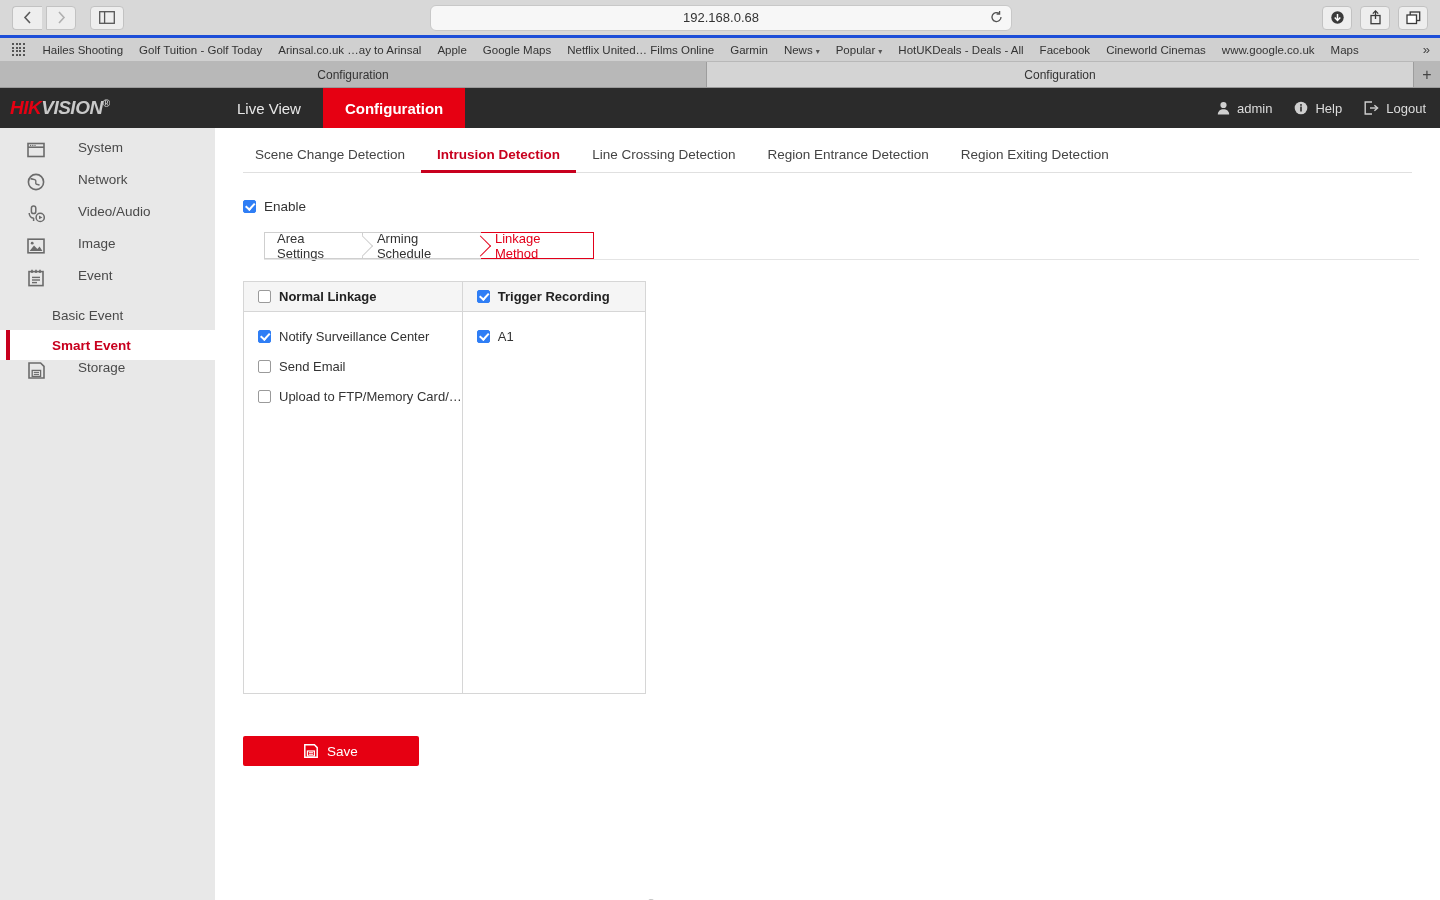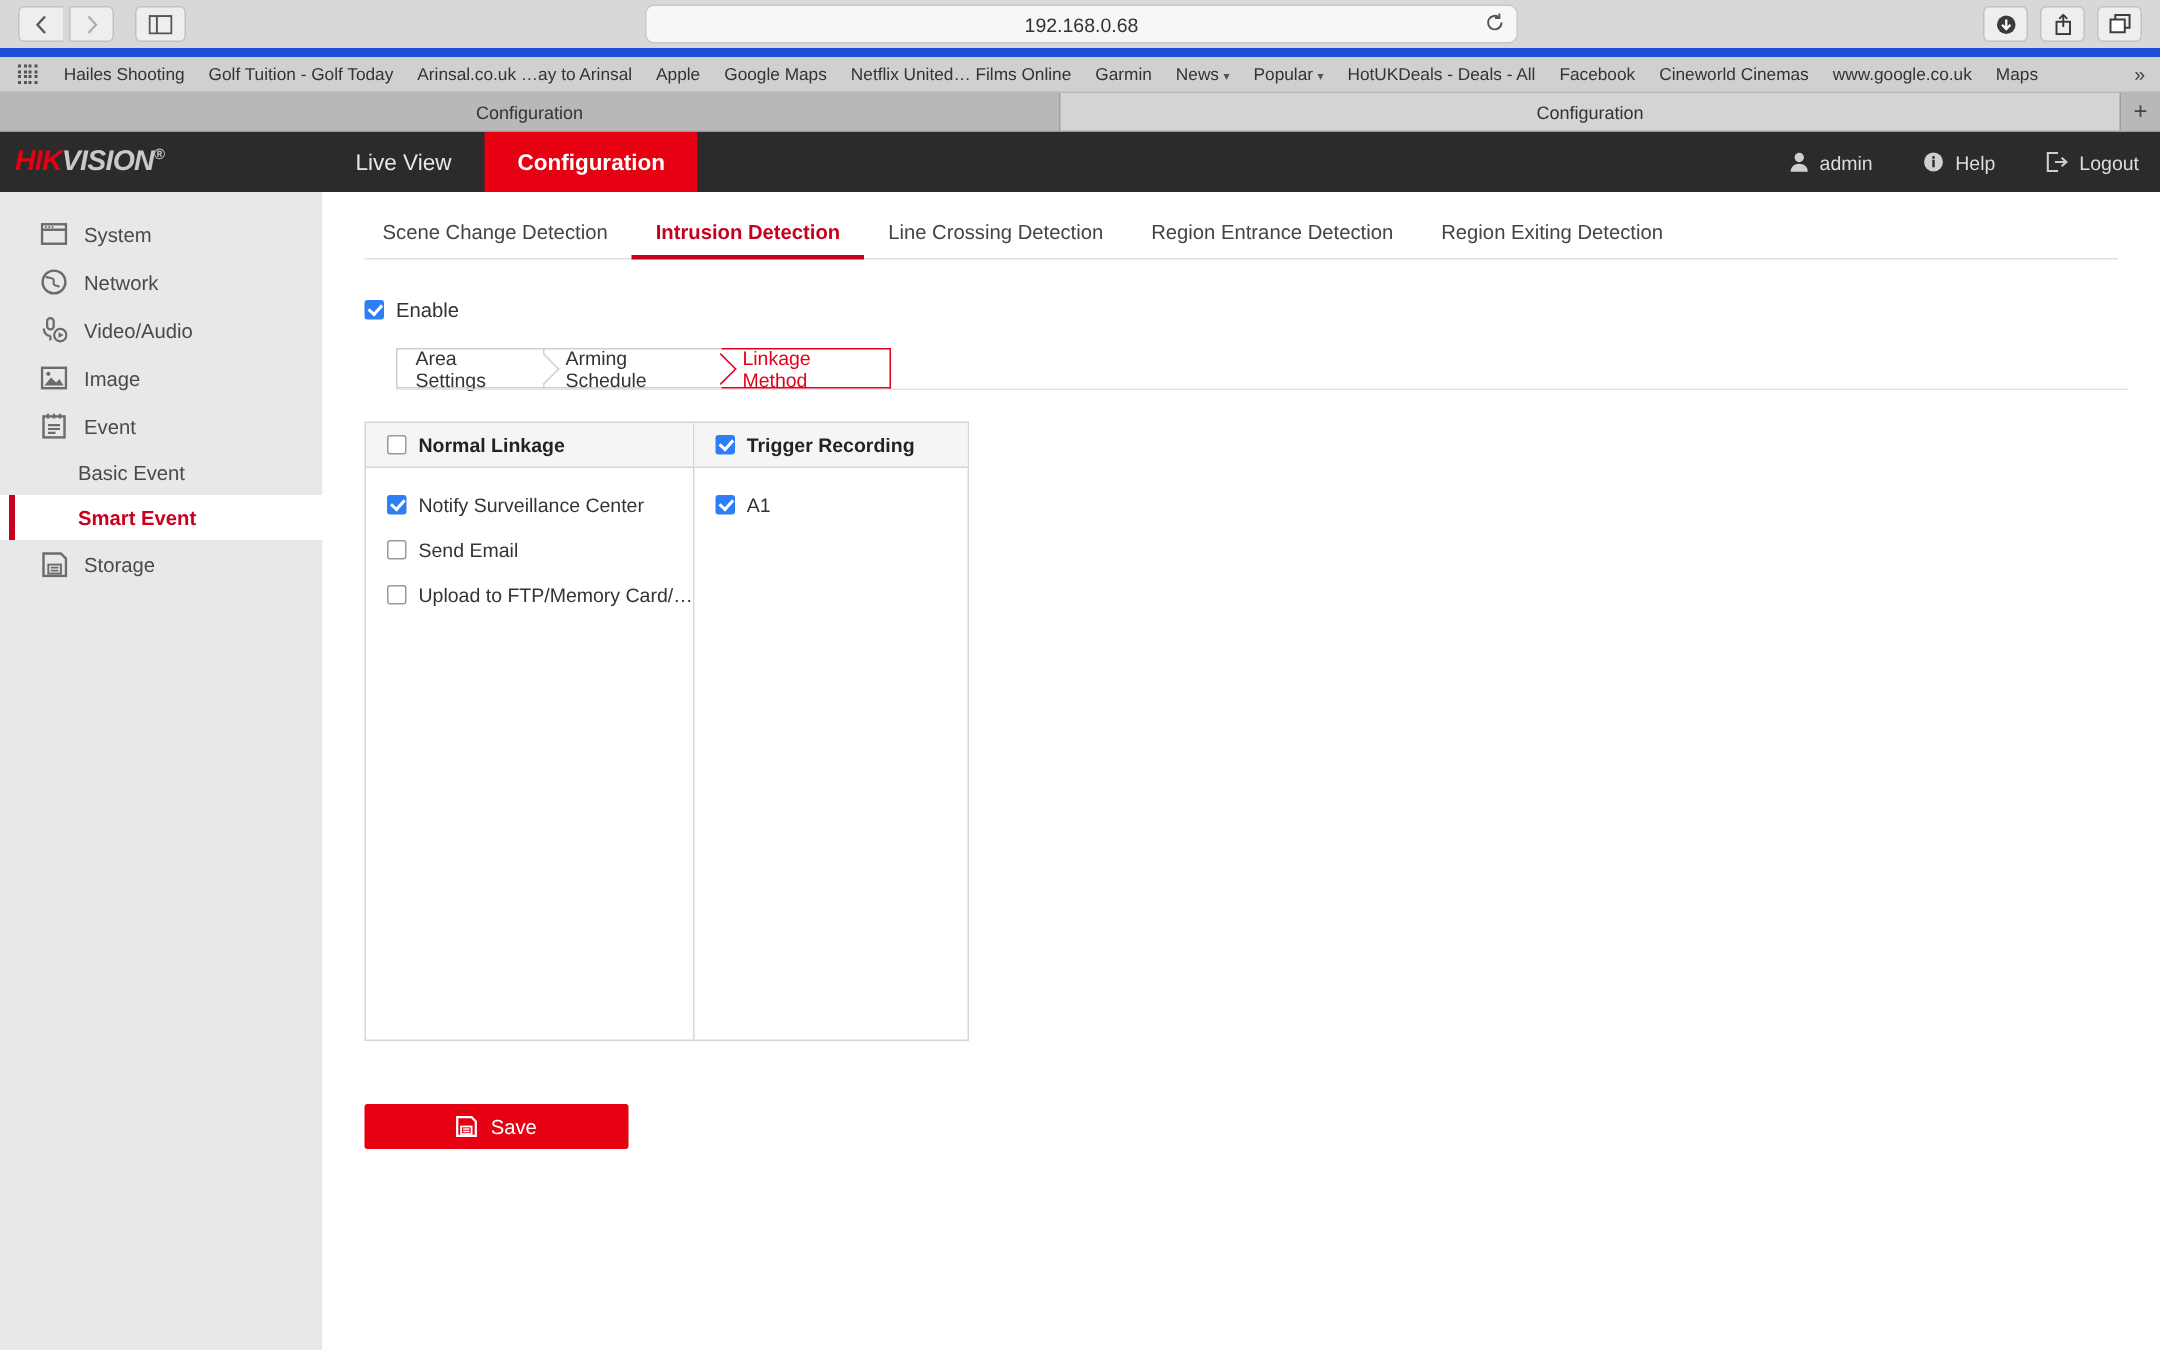--- a/index.html
+++ b/index.html
@@ -7,21 +7,21 @@
     width: 1440px; height: 900px;
     font-family: "Liberation Sans", sans-serif;
     background: #fff;
     overflow: hidden;
   }
 
   
   .browser-toolbar {
     height: 38px;
     background: #d8d8d8;
-    border-bottom: 6px solid #1d4ed8;
+    border-bottom: 3px solid #1d4ed8;
     display: flex;
     align-items: center;
     padding: 0 12px;
     position: relative;
   }
   .nav-group { display: flex; gap: 4px; }
   .chrome-btn {
     width: 30px; height: 24px;
     background: #eeeeee;
     border: 1px solid #c2c2c2;
@@ -116,41 +116,41 @@
   .hv-nav-item {
     display: flex; align-items: center;
     padding: 0 22px;
     color: #e8e8e8;
     font-size: 15px;
     height: 100%;
   }
   .hv-nav-item.active { background: #e60012; color: #fff; font-weight: bold; }
   .hv-right {
     position: absolute; right: 14px;
-    display: flex; align-items: center; gap: 34px;
+    display: flex; align-items: center; gap: 22px;
     color: #dcdcdc; font-size: 13px;
   }
   .hv-right .ritem { display: flex; align-items: center; gap: 7px; }
 
   
   .main-wrap { display: flex; height: 796px; background: #fff; }
 
   .sidebar {
     width: 215px;
     background: #e8e8e8;
     padding-top: 12px;
     flex-shrink: 0;
   }
   .side-item {
-    display: flex; align-items: center;
+    display: flex; align-items: flex-start;
     height: 32px;
     padding-left: 26px;
     color: #4a4a4a;
     font-size: 13.5px;
-    gap: 10px;
+    gap: 32px;
     position: relative;
   }
   .side-icon { width: 20px; height: 20px; display: flex; align-items: center; justify-content: center; color: #6b6b6b; }
   .side-sub {
     display: flex; align-items: center;
     height: 30px;
     padding-left: 52px;
     font-size: 13.5px;
     color: #4a4a4a;
     position: relative;

